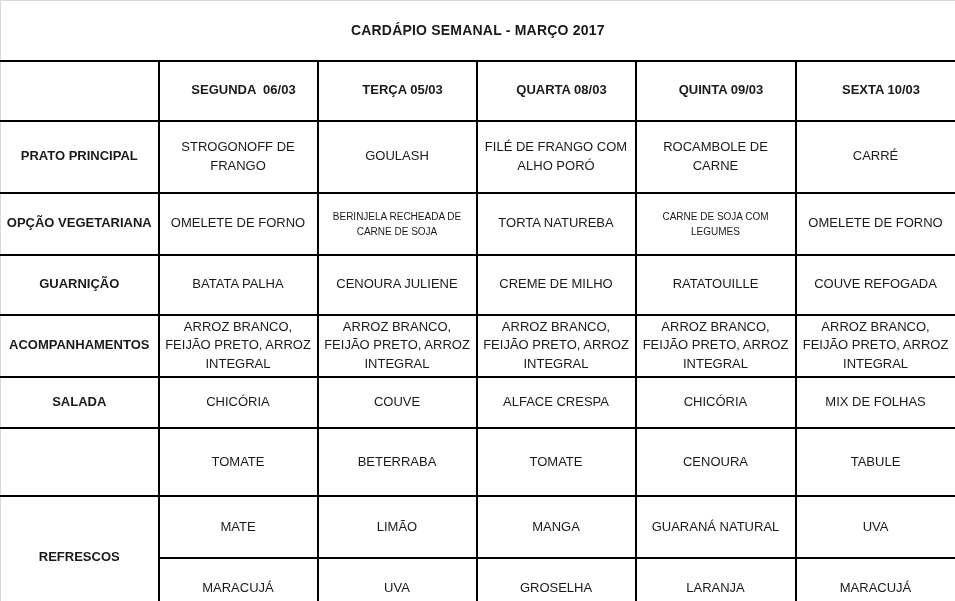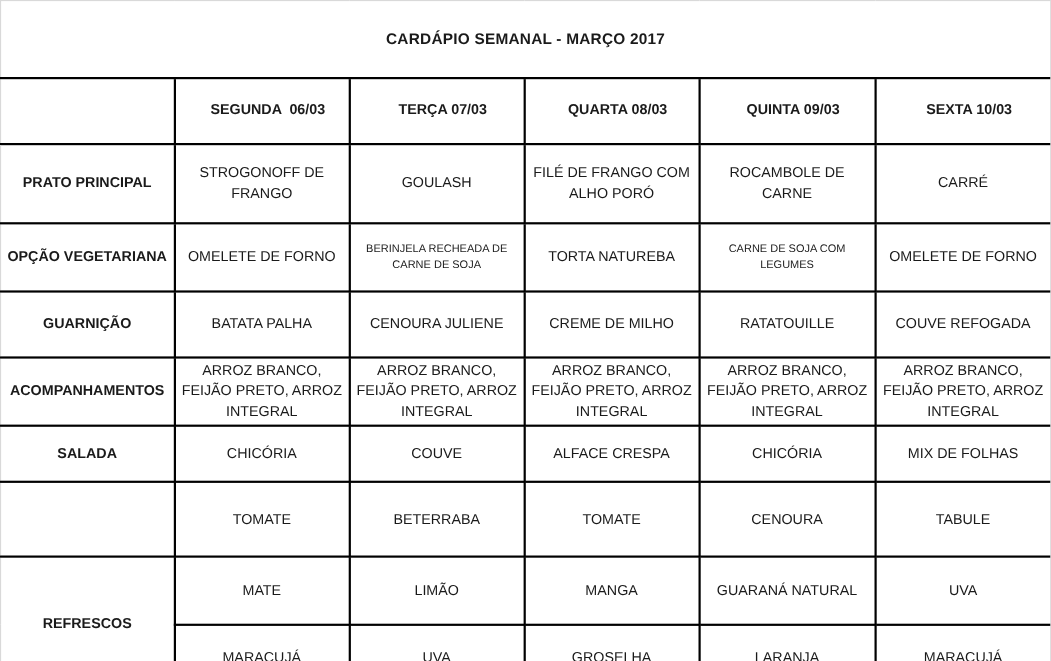--- a/index.html
+++ b/index.html
@@ -27,21 +27,21 @@
     font-size:14px;
     font-weight:bold;
     letter-spacing:.2px;
   }
   .corner-cell,th.label-cell{border-left:1px solid #d9d9d9;}
   .day-cell{font-weight:bold;white-space:pre-wrap;padding-left:16px;}
   th.label-cell{font-weight:bold;}
   td.data-cell{font-weight:normal;}
   td.data-cell.small{font-size:10px;line-height:1.5;border-radius:11px;}
   
-  thead tr.title-row{height:70px;margin-top:40px;}
+  thead tr.title-row{height:60px;margin-top:40px;}
   thead tr.days-row{height:60px;}
   tbody tr:nth-child(1){height:72px;}
   tbody tr:nth-child(2){height:62px;}
   tbody tr:nth-child(3){height:60px;}
   tbody tr:nth-child(4){height:60px;}
   tbody tr:nth-child(5){height:51px;}
   tbody tr:nth-child(6){height:68px;}
   tbody tr:nth-child(7){height:62px;}
   tbody tr:nth-child(8){height:61px;}
 </style>
@@ -58,21 +58,21 @@
         <col style="width:160px">
         <col style="width:160px">
     </colgroup>
     <thead>
       <tr class="title-row">
         <th colspan="6" class="title-cell">CARDÁPIO SEMANAL - MARÇO 2017</th>
       </tr>
       <tr class="days-row">
         <th class="corner-cell"></th>
       <th class="day-cell">SEGUNDA  06/03</th>
-          <th class="day-cell">TERÇA 07/03</th>
+          <th class="day-cell">TERÇA 05/03</th>
           <th class="day-cell">QUARTA 08/03</th>
           <th class="day-cell">QUINTA 09/03</th>
           <th class="day-cell">SEXTA 10/03</th>
         </tr>
     </thead>
     <tbody>
         <tr>
           <th class="label-cell">PRATO PRINCIPAL</th>
           <td class="data-cell">STROGONOFF DE FRANGO</td>
           <td class="data-cell">GOULASH</td>

